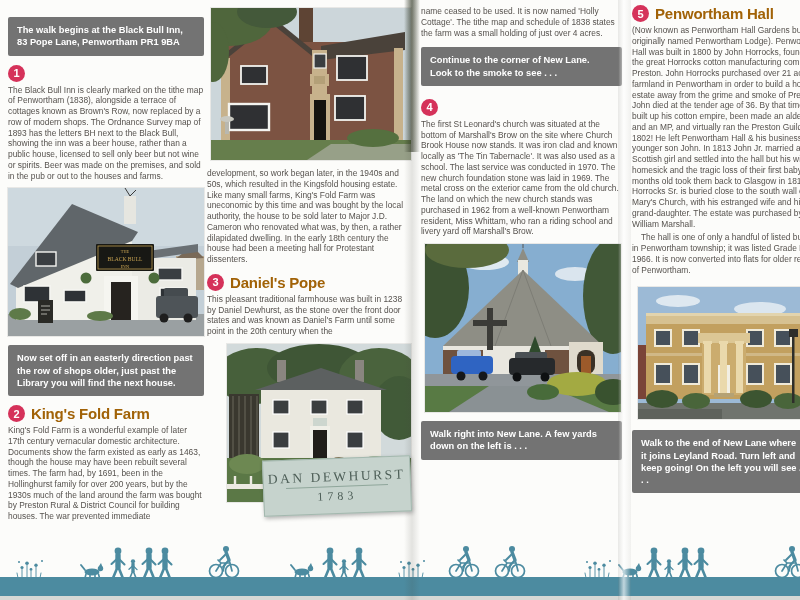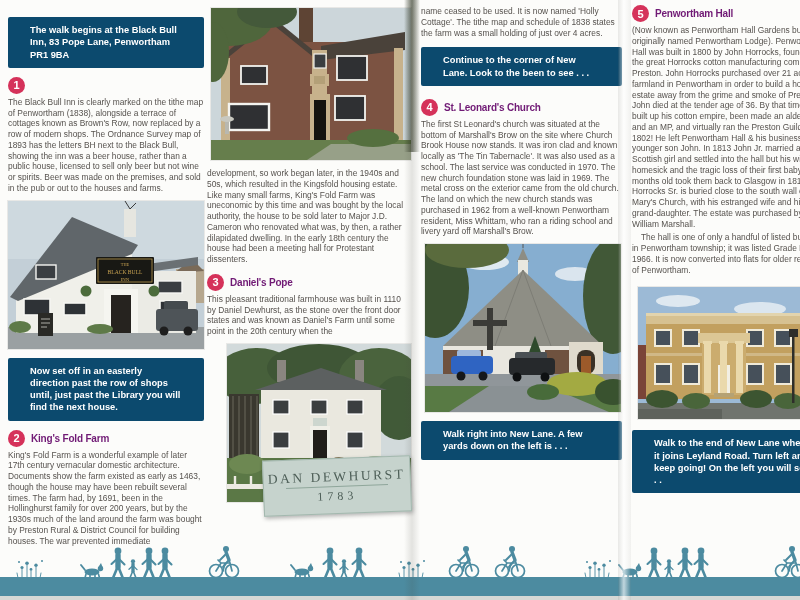--- a/index.html
+++ b/index.html
@@ -3,26 +3,26 @@
 <meta charset="utf-8">
 <style>
   html,body{margin:0;padding:0;background:#e9e9e7;}
   #page{position:relative;width:800px;height:600px;background:#fcfcfa;overflow:hidden;
         font-family:"Liberation Sans",sans-serif;}
   .col{position:absolute;}
   .c1{left:8px;top:8px;width:196px;}
   .c2{left:207px;top:8px;width:204px;}
   .c3{left:421px;top:6px;width:201px;}
   .c4{left:632px;top:5px;width:200px;}
-  .dirbox{background:#0c4a6e;color:#ffffff;font-weight:bold;font-size:9.3px;line-height:1.32;
-          padding:7px 22px;border-radius:2px;margin-top:9px;}
+  .dirbox{background:#737373;color:#ffffff;font-weight:bold;font-size:9.3px;line-height:1.32;
+          padding:7px 9px;border-radius:2px;margin-top:9px;}
   .sec-head{display:flex;align-items:center;gap:6px;margin-top:9px;}
   .badge{width:17px;height:17px;border-radius:50%;background:#d5325a;color:#fff;font-size:11px;
          font-weight:bold;display:flex;align-items:center;justify-content:center;flex:0 0 17px;}
-  .sec-title{font-size:10px;font-weight:bold;color:#701a75;letter-spacing:-0.2px;white-space:nowrap;}
+  .sec-title{font-size:15px;font-weight:bold;color:#a16207;letter-spacing:-0.2px;white-space:nowrap;}
   .body-text{font-size:8.4px;line-height:1.28;color:#56524e;margin-top:3px;}
   .indent{text-indent:9px;}
   .clamp-a{max-height:234px;overflow:hidden;}
   .clamp-b{max-height:48px;overflow:hidden;}
   .photo{display:block;box-shadow:0 0 0 1px rgba(0,0,0,.08);margin-top:7px;}
   .photo-top{margin:0 0 0 4px;box-shadow:0 0 0 1px rgba(0,0,0,.08);display:block;}
   .photo3wrap{position:relative;width:184px;height:184px;margin:7px 0 0 20px;}
   .plaque{position:absolute;left:36px;top:114px;width:146px;height:54px;background:#c6d3cd;
           border:1px solid #a3b8ae;transform:rotate(-2.2deg);box-shadow:1px 2px 4px rgba(0,0,0,.3);
           display:flex;flex-direction:column;align-items:center;justify-content:center;
@@ -82,21 +82,21 @@
       <ellipse cx="12" cy="126" rx="11" ry="6" fill="#5e7a48"></ellipse>
       <ellipse cx="92" cy="128" rx="13" ry="5" fill="#5e7a48"></ellipse>
       <rect x="30" y="112" width="15" height="23" fill="#2a2a26"></rect>
       <path d="M33,118 h9 M33,122 h9 M33,126 h6" stroke="#cfcfc8" stroke-width="0.8"></path>
       <rect x="156" y="100" width="24" height="11" fill="#454b4f" rx="2"></rect>
       <rect x="148" y="108" width="42" height="22" fill="#4e5458" rx="3"></rect>
       <circle cx="156" cy="130" r="4.5" fill="#1e1e1e"></circle>
       <circle cx="180" cy="130" r="4.5" fill="#1e1e1e"></circle>
     </svg>
 
-    <div class="dirbox">Now set off in an easterly direction past the row of shops until, just past the Library you will find the next house.</div>
+    <div class="dirbox">Now set off in an easterly direction past the row of shops older, just past the Library you will find the next house.</div>
 
     <div class="sec-head">
       <span class="badge">2</span>
       <span class="sec-title">King's Fold Farm</span>
     </div>
     <div class="body-text">King's Fold Farm is a wonderful example of later 17th century vernacular domestic architecture. Documents show the farm existed as early as 1463, though the house may have been rebuilt several times. The farm had, by 1691, been in the Hollinghurst family for over 200 years, but by the 1930s much of the land around the farm was bought by Preston Rural &amp; District Council for building houses.  The war prevented immediate</div>
   </div>
 
   <div class="col c2">
 
@@ -129,21 +129,21 @@
       <ellipse cx="16" cy="111" rx="7" ry="3" fill="#c8c8c0"></ellipse>
     </svg>
 
     <div class="body-text" style="margin-top:8px">development, so work began later, in the 1940s and 50s, which resulted in the Kingsfold housing estate.  Like many small farms, King's Fold Farm was uneconomic by this time and was bought by the local authority, the house to be sold later to Major J.D. Cameron who renovated what was, by then, a rather dilapidated dwelling.  In the early 18th century the house had been a meeting hall for Protestant dissenters.</div>
 
 
     <div class="sec-head">
       <span class="badge">3</span>
       <span class="sec-title">Daniel's Pope</span>
     </div>
-    <div class="body-text">This pleasant traditional farmhouse was built in 1110 by Daniel Dewhurst, as the stone over the front door states and was known as Daniel's Farm until some point in the 20th century when the</div>
+    <div class="body-text">This pleasant traditional farmhouse was built in 1238 by Daniel Dewhurst, as the stone over the front door states and was known as Daniel's Farm until some point in the 20th century when the</div>
 
     <div class="photo3wrap">
 
       <svg class="photo" style="margin:0" width="184" height="158" viewBox="0 0 184 158">
         <rect width="184" height="158" fill="#d2dadb"></rect>
         <ellipse cx="30" cy="32" rx="42" ry="28" fill="#47603b"></ellipse>
         <ellipse cx="92" cy="24" rx="52" ry="24" fill="#3f5636"></ellipse>
         <ellipse cx="152" cy="32" rx="40" ry="28" fill="#4a633d"></ellipse>
         <ellipse cx="172" cy="64" rx="26" ry="32" fill="#415a38"></ellipse>
         <rect x="50" y="16" width="9" height="22" fill="#8a8680"></rect>
@@ -174,25 +174,24 @@
         <div class="plq-name">DAN DEWHURST</div>
         <div class="plq-rule"></div>
         <div class="plq-year">1783</div>
       </div>
     </div>
   </div>
 
   <div class="col c3">
     <div class="body-text" style="margin-top:0">name ceased to be used. It is now named 'Holly Cottage'. The tithe map and schedule of 1838 states the farm was a small holding of just over 4 acres.</div>
 
-    <div class="dirbox">Continue to the corner of New Lane. Look to the been to see . . .</div>
+    <div class="dirbox">Continue to the corner of New Lane. Look to the smoke to see . . .</div>
 
     <div class="sec-head" style="margin-top:13px">
       <span class="badge">4</span>
-      <span class="sec-title">St. Leonard's Church</span>
     </div>
     <div class="body-text">The first St Leonard's church was situated at the bottom of Marshall's Brow on the site where Church Brook House now stands.  It was iron clad and known locally as 'The Tin Tabernacle'.  It was also used as a school.  The last service was conducted in 1970.  The new church foundation stone was laid in 1969.  The metal cross on the exterior came from the old church.  The land on which the new church stands was purchased in 1962 from a well-known Penwortham resident, Miss Whittam, who ran a riding school and livery yard off Marshall's Brow.</div>
 
     <svg class="photo" style="margin-left:4px" width="196" height="168" viewBox="0 0 196 168">
       <rect width="196" height="168" fill="#86aed0"></rect>
       <ellipse cx="60" cy="18" rx="24" ry="8" fill="#e9eff3" opacity="0.9"></ellipse>
       <ellipse cx="150" cy="30" rx="20" ry="7" fill="#e9eff3" opacity="0.85"></ellipse>
       <ellipse cx="10" cy="44" rx="34" ry="50" fill="#3c5232"></ellipse>
       <ellipse cx="42" cy="6" rx="42" ry="18" fill="#5a6b3d"></ellipse>
       <ellipse cx="188" cy="52" rx="30" ry="58" fill="#415837"></ellipse>

